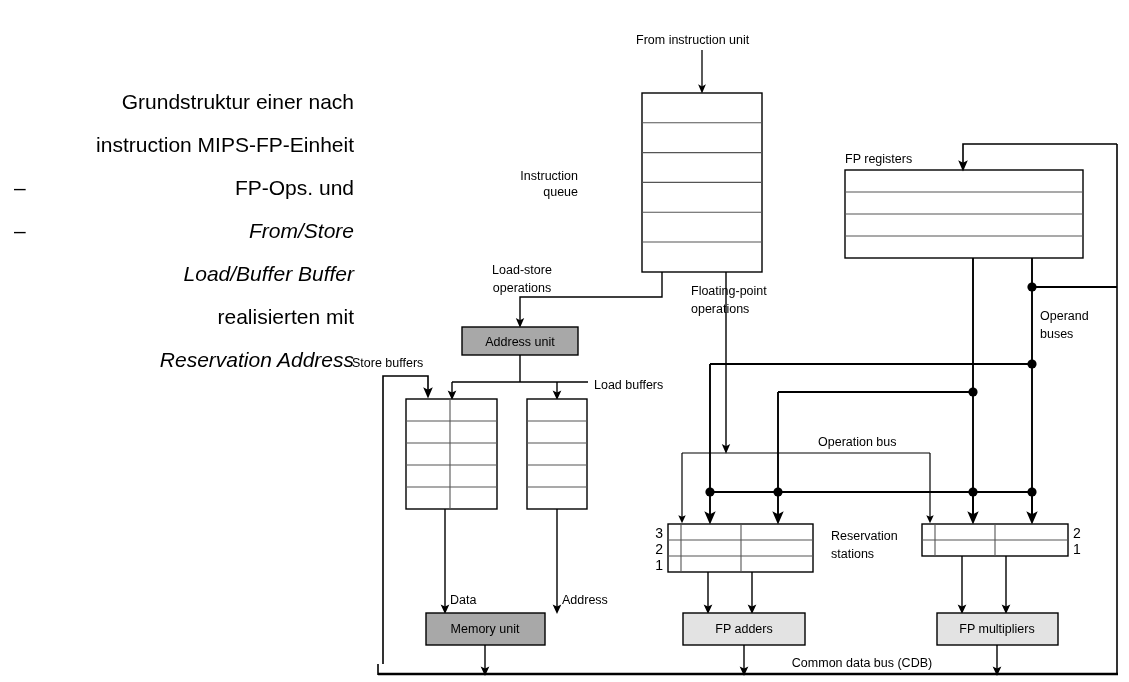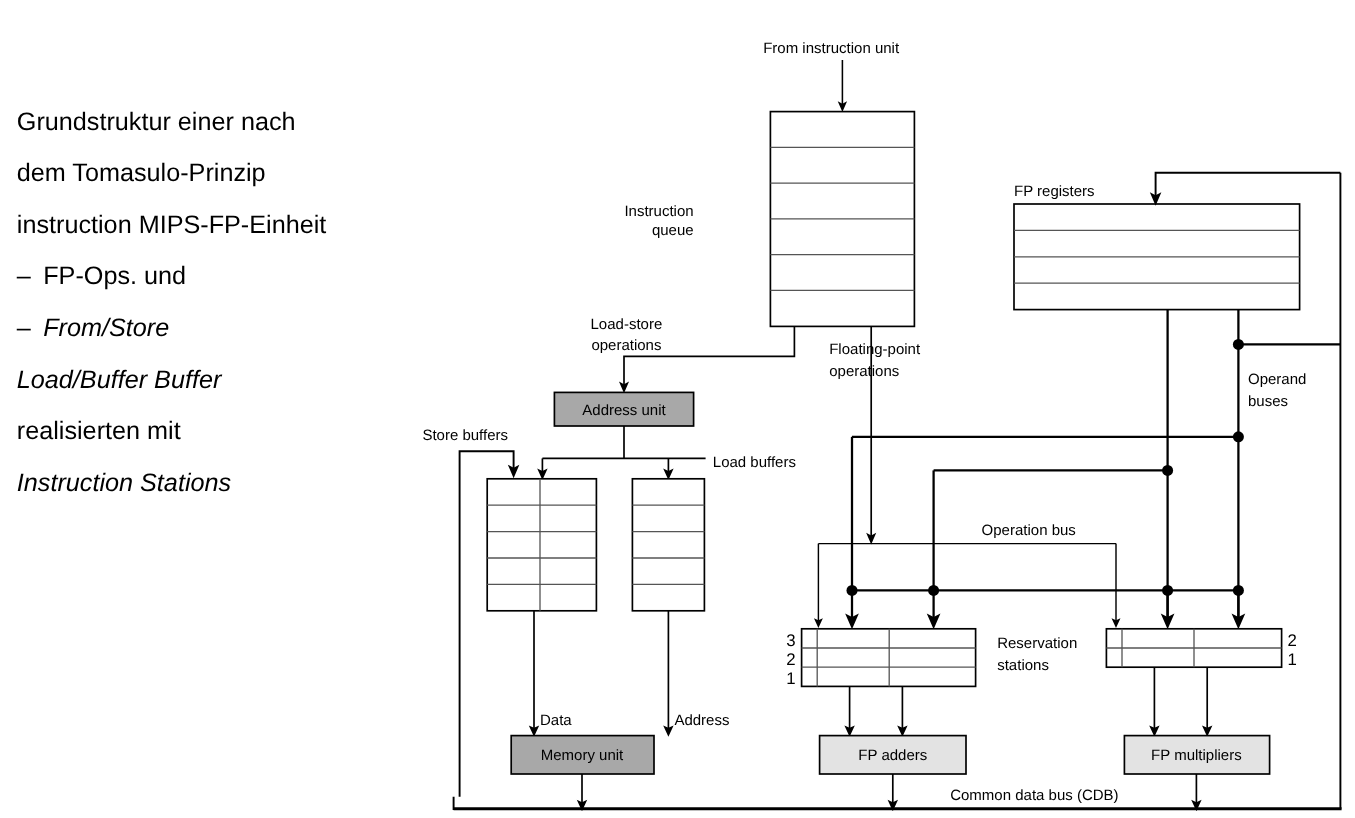--- a/index.html
+++ b/index.html
@@ -1,40 +1,39 @@
 <!DOCTYPE html>
 <html><head>
 <meta charset="utf-8">
 <style>
   html,body{margin:0;padding:0;background:#ffffff;}
   body{width:1129px;height:682px;overflow:hidden;font-family:"Liberation Sans",sans-serif;color:#000;}
   #root{position:relative;width:1129px;height:682px;}
-  .txtblock{position:absolute;left:14px;top:80px;width:340px;}
+  .txtblock{position:absolute;left:14px;top:80px;width:340px;text-align:right;}
   .tline{font-size:21px;line-height:43px;color:#000;white-space:nowrap;}
   .tline.ital{font-style:italic;}
   .tline.bullet{padding-left:22px;position:relative;}
   .tline.bullet .dash{position:absolute;left:0;top:0;}
   svg{position:absolute;left:0;top:0;}
   .dlabel{font-family:"Liberation Sans",sans-serif;font-size:12.5px;fill:#000;}
   .dnum{font-family:"Liberation Sans",sans-serif;font-size:14px;fill:#000;}
 </style>
 </head>
 <body>
 
 <div id="root">
 
   <div class="txtblock">
     <div class="tline">Grundstruktur einer nach</div>
-    <div class="tline">dem Tomasulo-Prinzip</div>
     <div class="tline">instruction MIPS-FP-Einheit</div>
     <div class="tline bullet"><span class="dash">–</span><span>FP-Ops. und</span></div>
     <div class="tline bullet ital"><span class="dash" style="font-style:normal">–</span><span>From/Store</span></div>
     <div class="tline ital">Load/Buffer Buffer</div>
     <div class="tline">realisierten mit</div>
-    <div class="tline ital">Instruction Stations</div>
+    <div class="tline ital">Reservation Address</div>
   </div>
 
   <svg width="1129" height="682" viewBox="0 0 1129 682">
     <defs>
       <marker id="ar" markerWidth="9" markerHeight="9" refX="4.2" refY="4.2" orient="auto" markerUnits="strokeWidth">
         <path d="M0.6,1.2 L7.6,4.2 L0.6,7.2 L2.2,4.2 Z" fill="#000"></path>
       </marker>
       <marker id="arb" markerWidth="8" markerHeight="8" refX="3.6" refY="3.8" orient="auto" markerUnits="strokeWidth">
         <path d="M0.4,0.7 L7.2,3.8 L0.4,6.9 L1.8,3.8 Z" fill="#000"></path>
       </marker>

